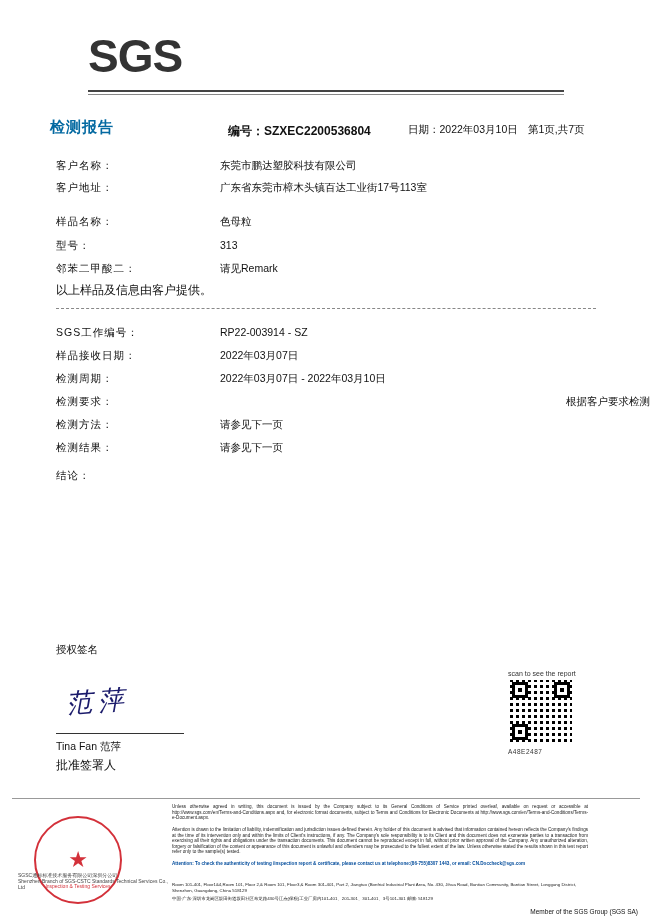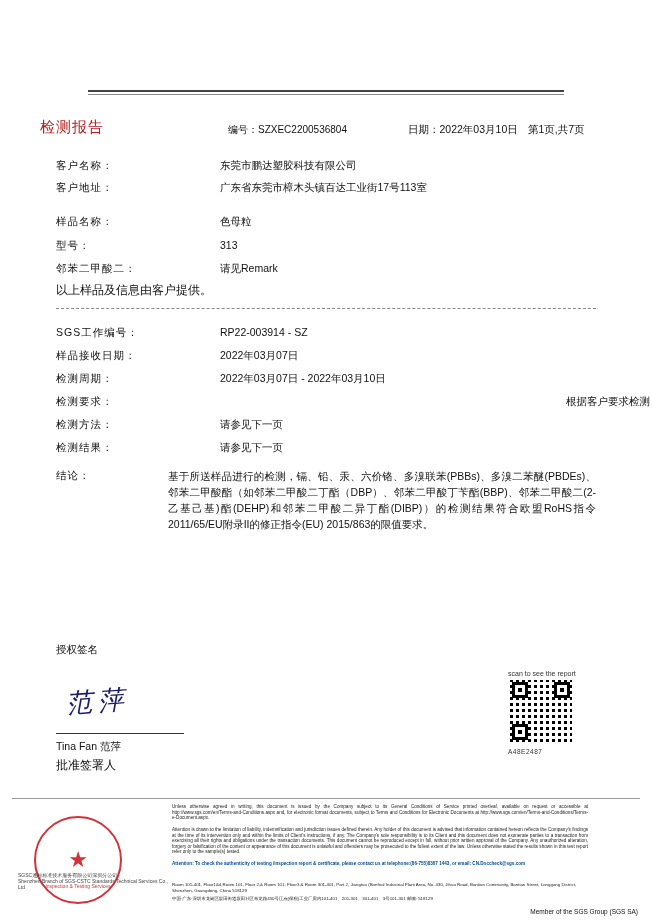--- a/index.html
+++ b/index.html
@@ -42,33 +42,34 @@
     position: absolute;
     left: 88px;
     top: 94px;
     width: 476px;
     height: 1px;
     background: #888888;
   }
   
   .report-title {
     position: absolute;
-    left: 40px;
+    left: 50px;
     top: 118px;
     font-size: 15px;
-    font-weight: normal;
-    color: #b91c1c;
+    font-weight: bold;
+    color: #0369a1;
     letter-spacing: 1px;
   }
   .hdr-no {
     position: absolute;
     left: 228px;
     top: 123px;
-    font-size: 10px;
-    color: #111;
+    font-size: 12px;
+    color: #111;
+    font-weight: bold;
   }
   .hdr-date {
     position: absolute;
     left: 408px;
     top: 123px;
     font-size: 10.5px;
     color: #111;
   }
   .hdr-page {
     position: absolute;
@@ -313,20 +314,23 @@
     font-size: 5px;
     color: #444;
     line-height: 6px;
   }
 </style>
 </head>
 <body>
 
 <div class="page">
 
+  <div class="logo-wrap">
+    <div class="logo-text">SGS</div>
+  </div>
   <div class="logo-rule"></div>
   <div class="logo-rule2"></div>
 
   <div class="report-title">检测报告</div>
   <div class="hdr-no">
     <span>编号：</span><span>SZXEC2200536804</span>
   </div>
   <div class="hdr-date">
     <span>日期：</span><span>2022年03月10日</span>
   </div>
@@ -377,21 +381,20 @@
     <span class="lbl">检测方法：</span>
     <span class="val" style="left:164px;">请参见下一页</span>
   </div>
   <div class="field" style="left:56px; top:440px; width:540px;">
     <span class="lbl">检测结果：</span>
     <span class="val" style="left:164px;">请参见下一页</span>
   </div>
   <div class="field" style="left:56px; top:468px; width:540px;">
     <span class="lbl">结论：</span>
   </div>
-  <div class="conclusion-text" style="top:468px;">基于所送样品进行的检测，镉、铅、汞、六价铬、多溴联苯(PBBs)、多溴二苯醚(PBDEs)、邻苯二甲酸酯（如邻苯二甲酸二丁酯（DBP）、邻苯二甲酸丁苄酯(BBP)、邻苯二甲酸二(2-乙基己基)酯(DEHP)和邻苯二甲酸二异丁酯(DIBP)）的检测结果符合欧盟RoHS指令2011/65/EU附录II的修正指令(EU) 2015/863的限值要求。</div>
 
   <div class="sig-auth">授权签名</div>
   <div class="sig-script">范萍</div>
   <div class="sig-line"></div>
   <div class="sig-name">Tina Fan 范萍</div>
   <div class="sig-role">批准签署人</div>
 
   <div class="qr-caption">scan to see the report</div>
   <div class="qr-box">
     <span class="qr-eye" style="left:2px; top:2px;">

